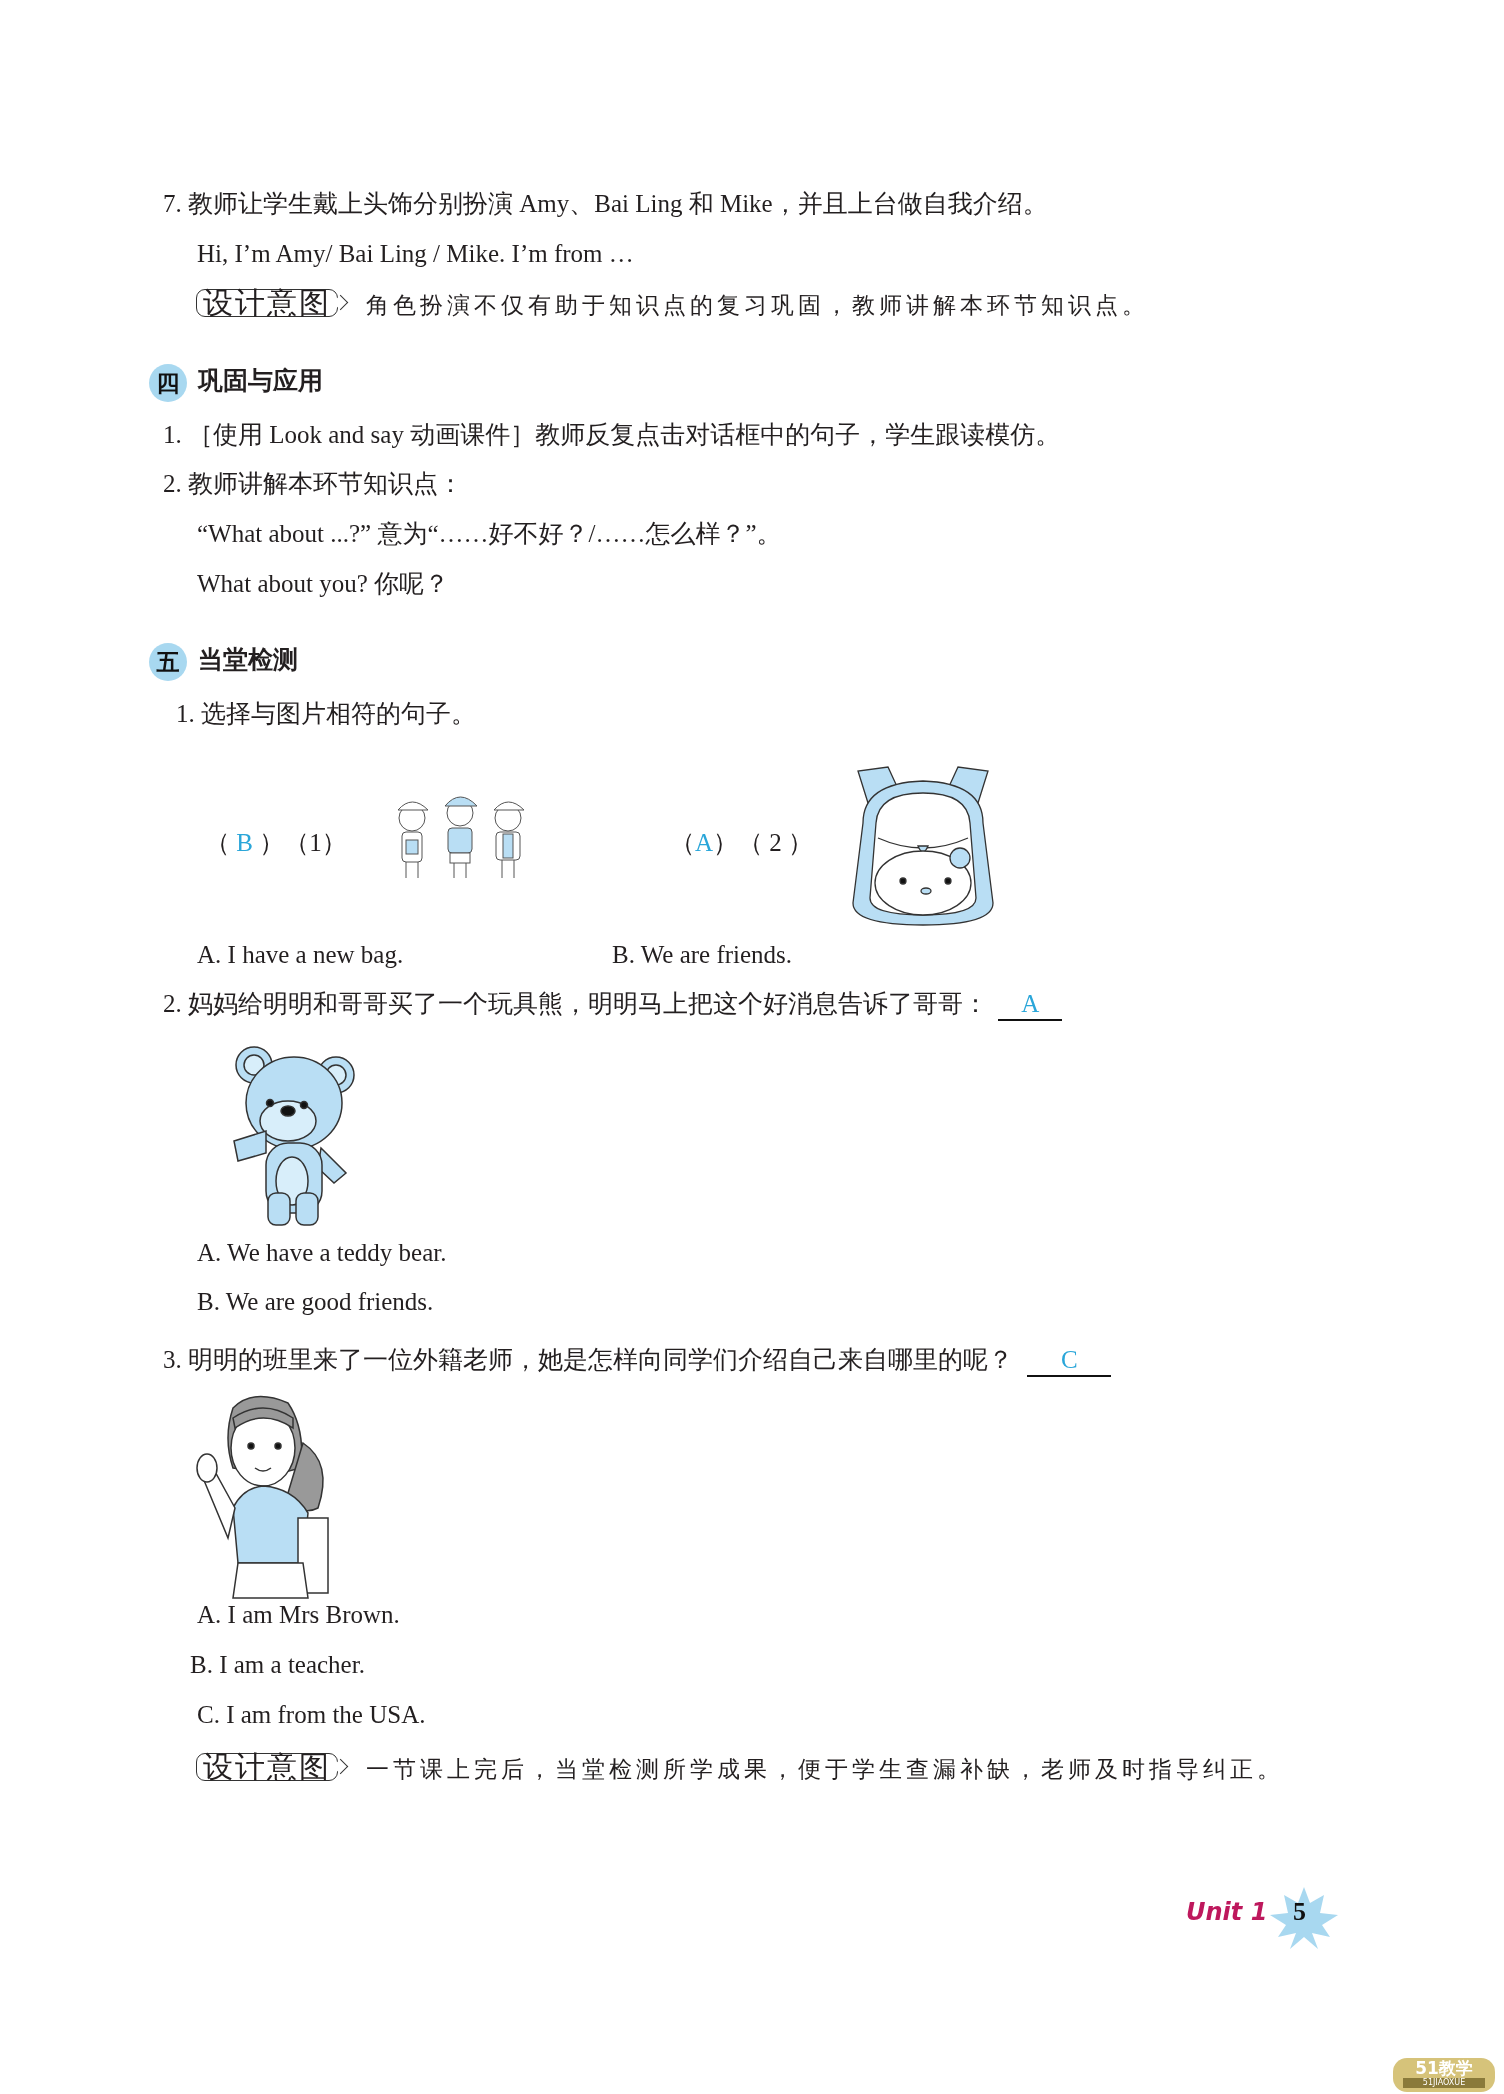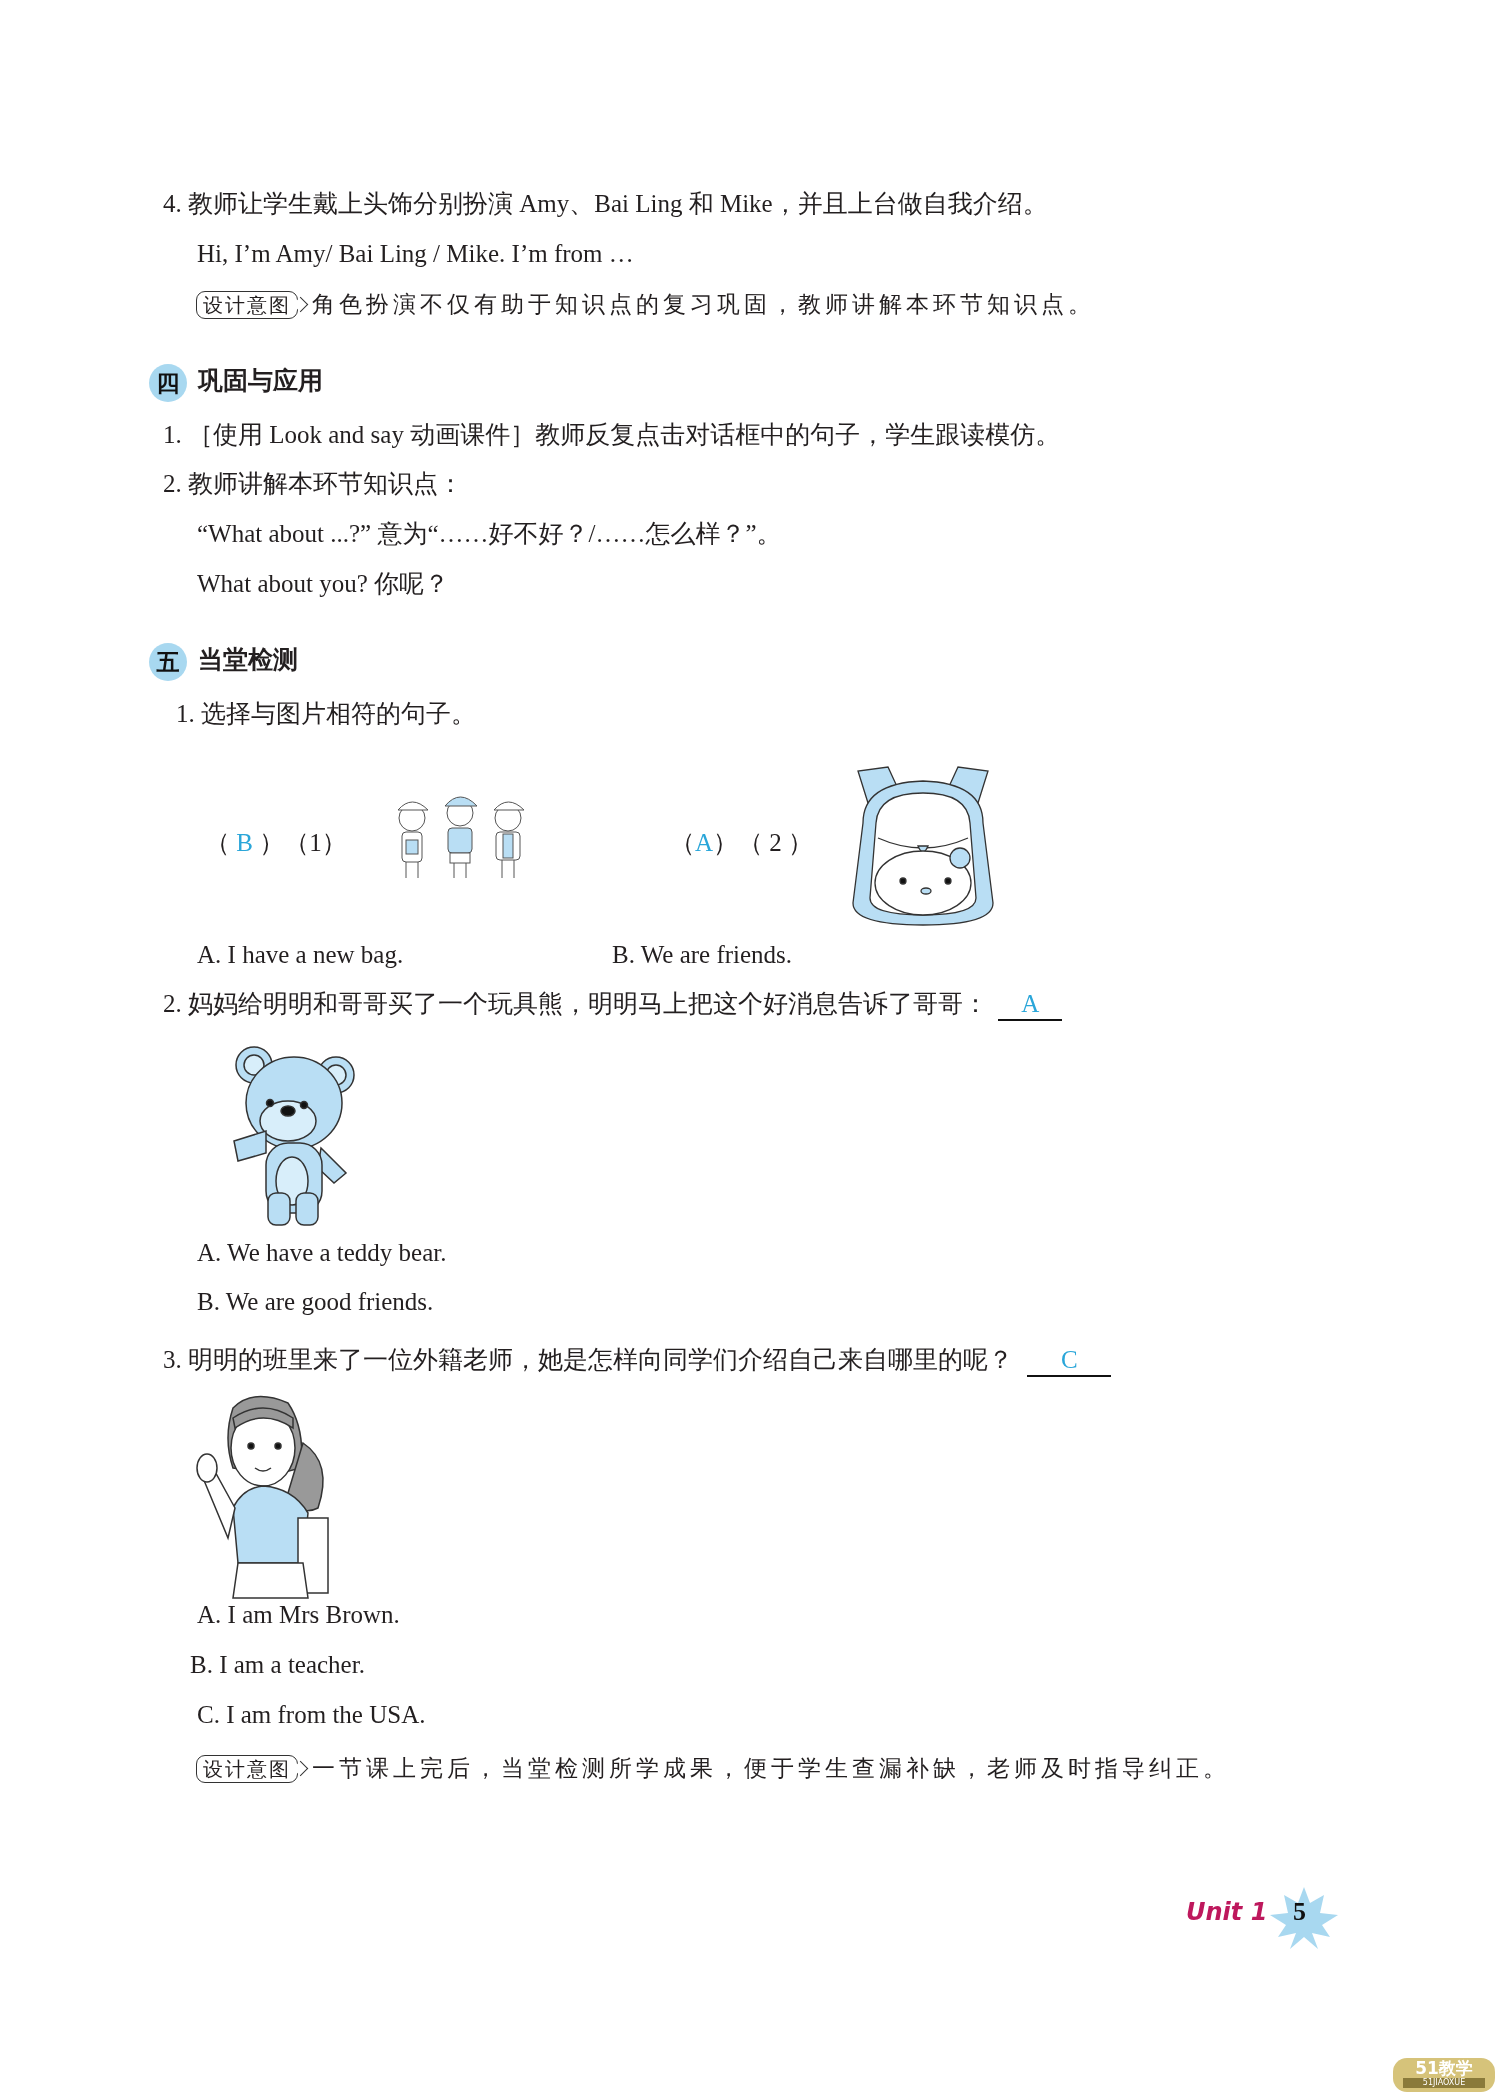--- a/index.html
+++ b/index.html
@@ -4,34 +4,34 @@
 <style>
   html,body{margin:0;padding:0;background:#ffffff;}
   body{width:1504px;height:2094px;position:relative;overflow:hidden;
        font-family:"Liberation Serif","DejaVu Serif",serif;color:#231f20;}
   .abs{position:absolute;white-space:nowrap;}
   .txt{font-size:25px;line-height:32px;}
   .sans-head{font-family:Liberation Mono, monospace;font-weight:bold;font-size:25px;line-height:38px;}
   .circle{position:absolute;width:38px;height:38px;border-radius:50%;background:#a8d8f0;
           font-family:"DejaVu Sans",sans-serif;font-weight:bold;font-size:23px;line-height:38px;text-align:center;color:#111;}
   .badge{display:inline-block;position:relative;border:1.5px solid #333;border-radius:9px;
-         padding:0 6px;font-size:20px;line-height:26px;margin-right:10px;letter-spacing:2px;
+         padding:0 6px;font-size:30px;line-height:26px;margin-right:24px;letter-spacing:2px;
          font-family:"DejaVu Serif",serif;}
   .badge:after{content:"";position:absolute;right:-9px;top:7px;width:10px;height:10px;
          border-top:1.5px solid #333;border-right:1.5px solid #333;transform:rotate(45deg);background:#fff;}
   .spaced{letter-spacing:4px;font-family:"DejaVu Serif",serif;font-size:23px;}
   .ans{color:#2aa6d9;}
   .blank{display:inline-block;border-bottom:2.5px solid #111;text-align:center;line-height:30px;}
   .illus{position:absolute;}
   .unit{font-family:"DejaVu Sans",sans-serif;font-style:italic;font-weight:bold;color:#be185d;font-size:24px;margin-left:16px;}
 </style>
 </head>
 <body>
 
-<div class="abs txt" style="left:163px;top:188px;">4. 教师让学生戴上头饰分别扮演 Amy、Bai Ling 和 Mike，并且上台做自我介绍。</div>
+<div class="abs txt" style="left:163px;top:188px;">7. 教师让学生戴上头饰分别扮演 Amy、Bai Ling 和 Mike，并且上台做自我介绍。</div>
 <div class="abs txt" style="left:197px;top:238px;">Hi, I’m Amy/ Bai Ling / Mike. I’m from …</div>
 <div class="abs" style="left:196px;top:289px;">
   <span class="badge">设计意图</span>
   <span class="spaced">角色扮演不仅有助于知识点的复习巩固，教师讲解本环节知识点。</span>
 </div>
 
 <div class="circle" style="left:149px;top:364px;">四</div>
 <div class="abs sans-head" style="left:198px;top:364px;">巩固与应用</div>
 <div class="abs txt" style="left:163px;top:419px;">1. ［使用 Look and say 动画课件］教师反复点击对话框中的句子，学生跟读模仿。</div>
 <div class="abs txt" style="left:163px;top:468px;">2. 教师讲解本环节知识点：</div>

